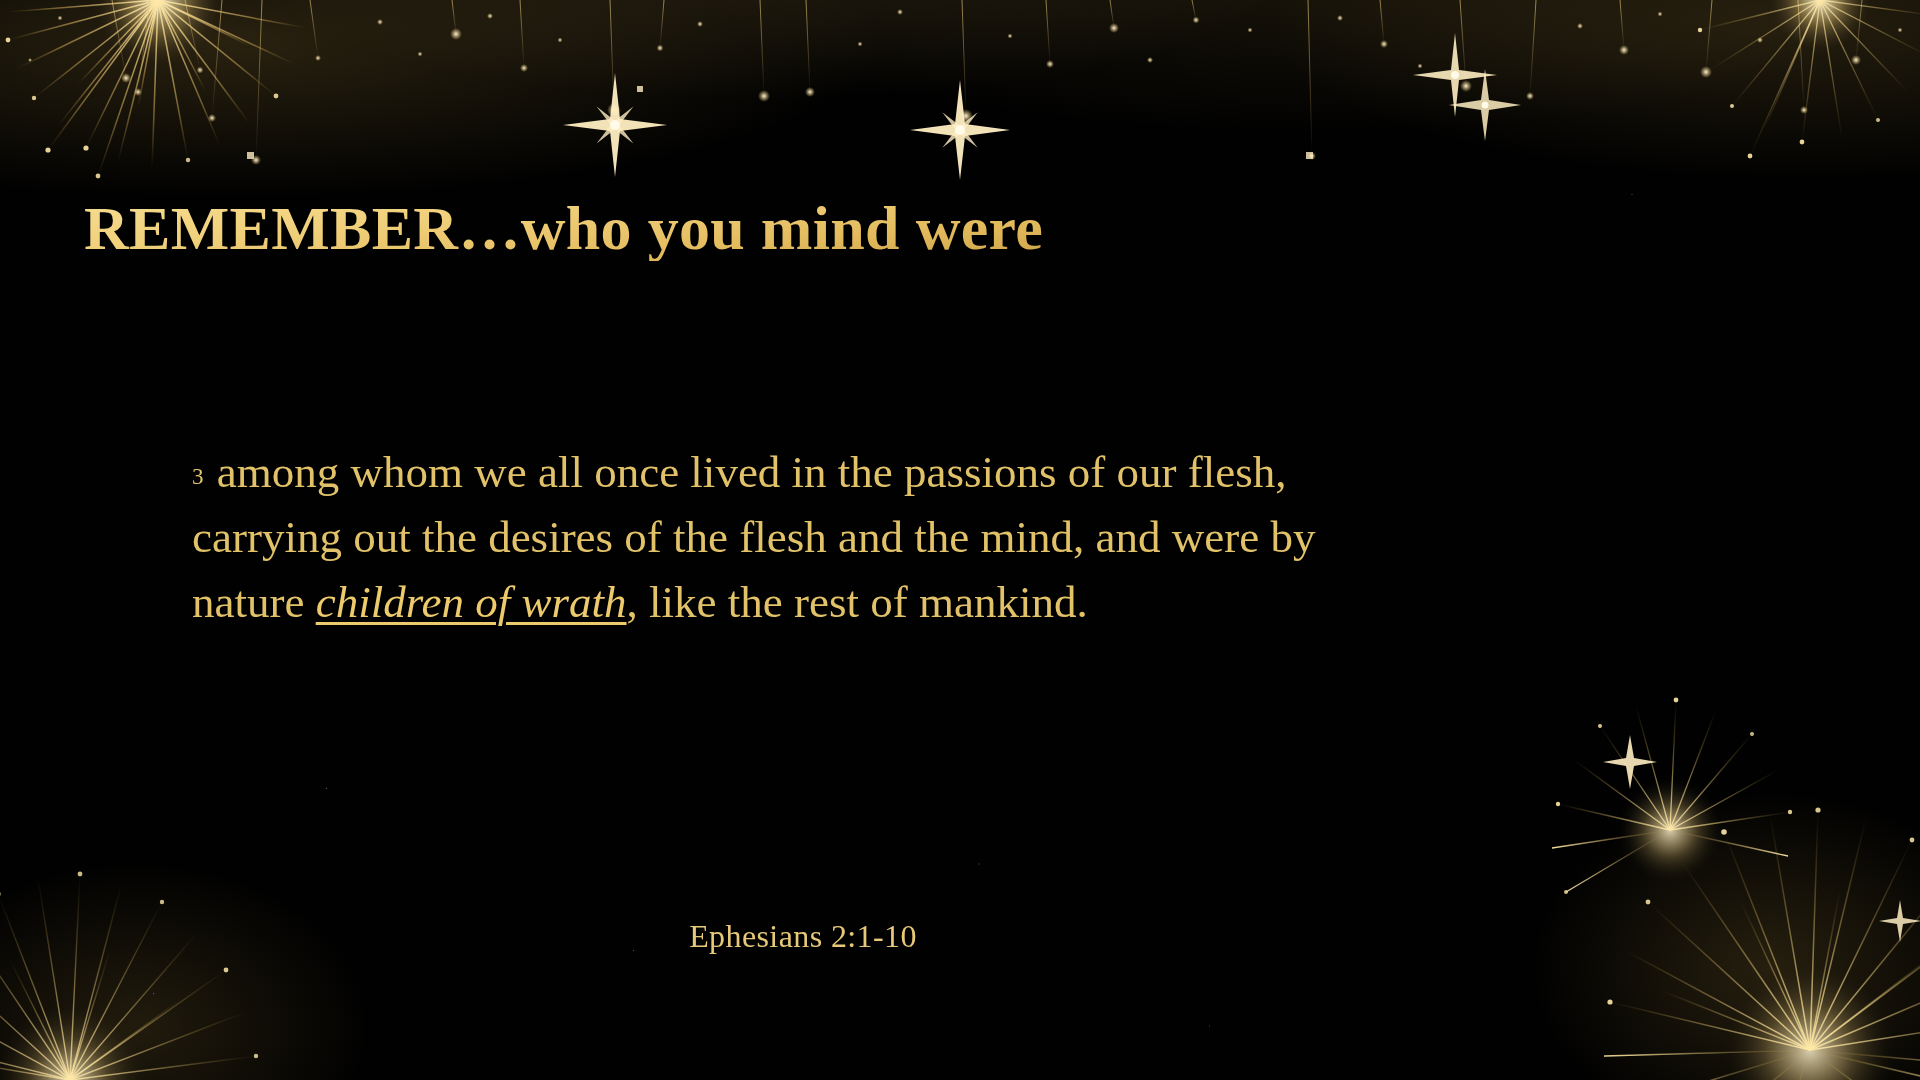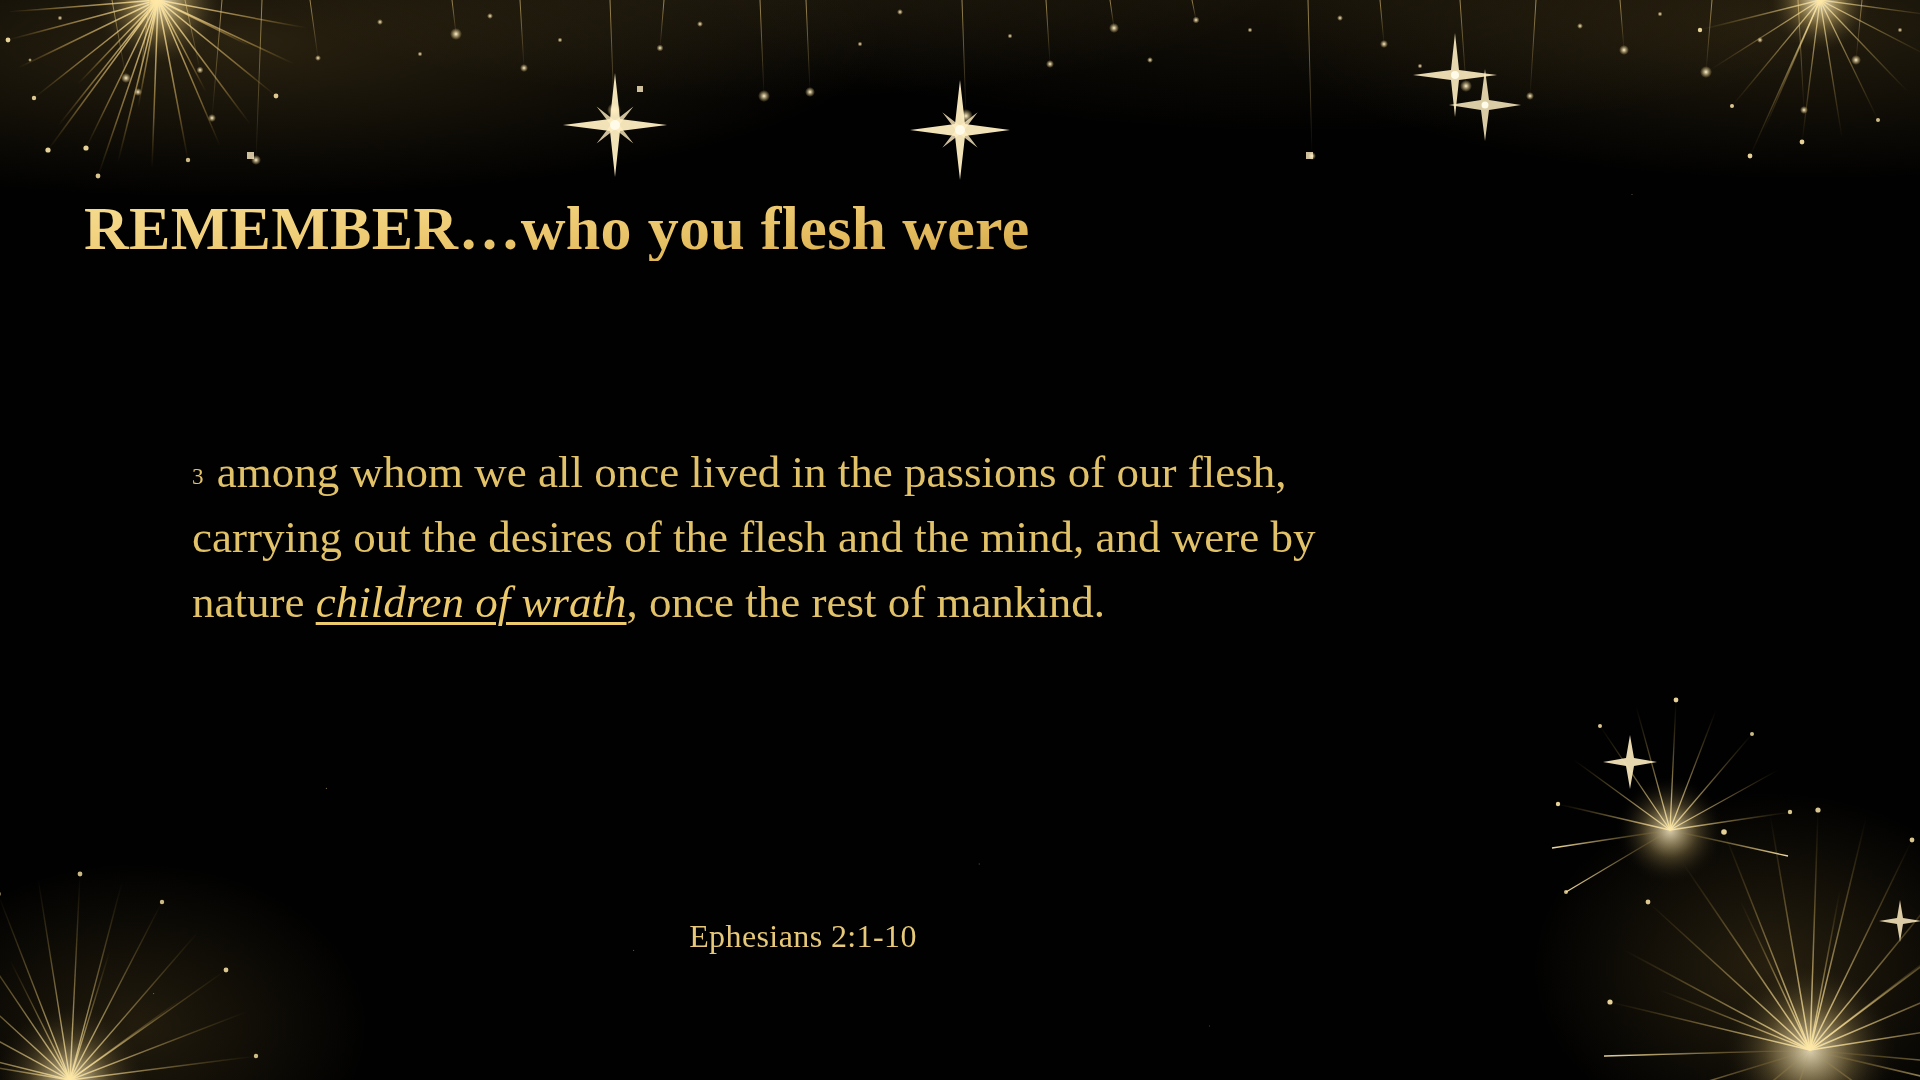--- a/index.html
+++ b/index.html
@@ -480,22 +480,22 @@
     <g fill="#ffeec2">
       <path d="M290,85 L294,108 L317,112 L294,116 L290,139 L286,116 L263,112 L286,108 Z" opacity="0.9"></path>
       <path d="M560,250 L563,268 L581,271 L563,274 L560,292 L557,274 L539,271 L557,268 Z" opacity="0.85"></path>
       <path d="M620,320 L623,336 L639,339 L623,342 L620,358 L617,342 L601,339 L617,336 Z" opacity="0.8"></path>
       <path d="M200,430 L203,446 L219,449 L203,452 L200,468 L197,452 L181,449 L197,446 Z" opacity="0.8"></path>
     </g>
   </svg>
 
   <div class="content">
 
-    <h1 id="slide-title">REMEMBER…who you flesh were</h1>
+    <h1 id="slide-title">REMEMBER…who you mind were</h1>
 
     <div id="verse-body">
-      <span class="vnum">3</span><span> among whom we all once lived in the passions of our flesh, carrying out the desires of the flesh and the mind, and were by nature </span><span class="emph">children of wrath</span><span>, once the rest of mankind.</span>
+      <span class="vnum">3</span><span> among whom we all once lived in the passions of our flesh, carrying out the desires of the flesh and the mind, and were by nature </span><span class="emph">children of wrath</span><span>, like the rest of mankind.</span>
     </div>
 
     <div id="verse-reference">Ephesians 2:1-10</div>
 
   </div>
 </div>
 
 </body></html>

